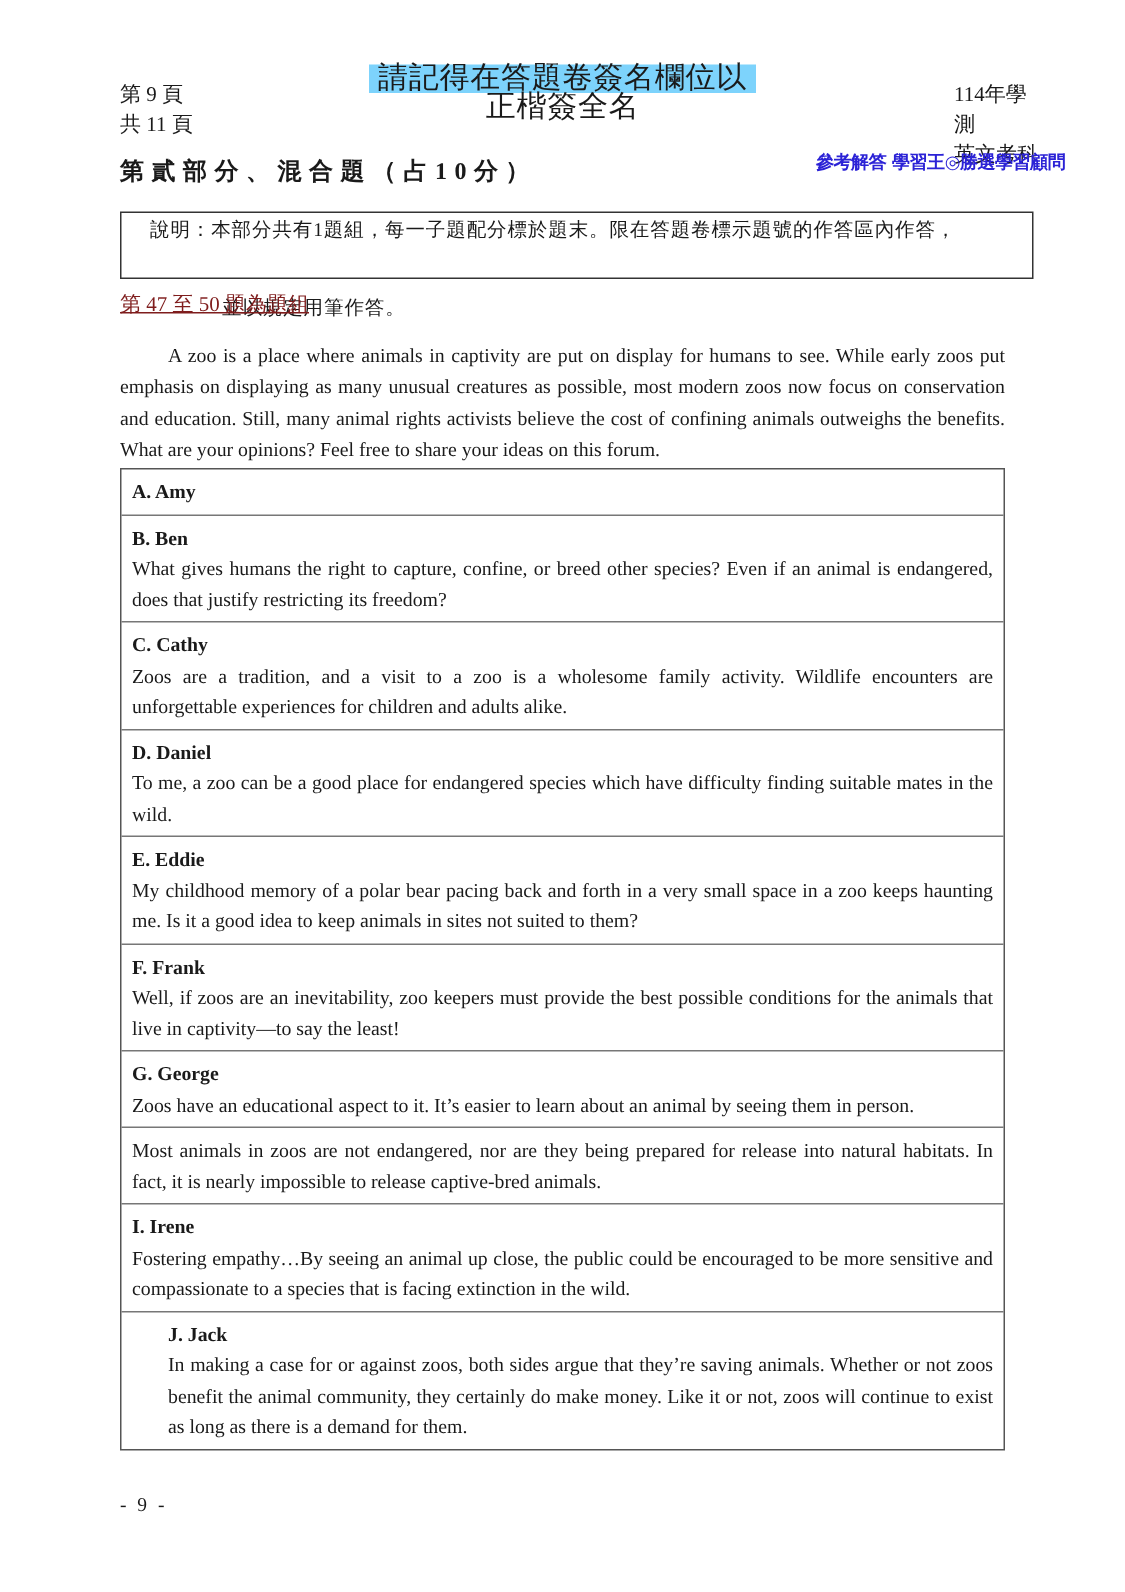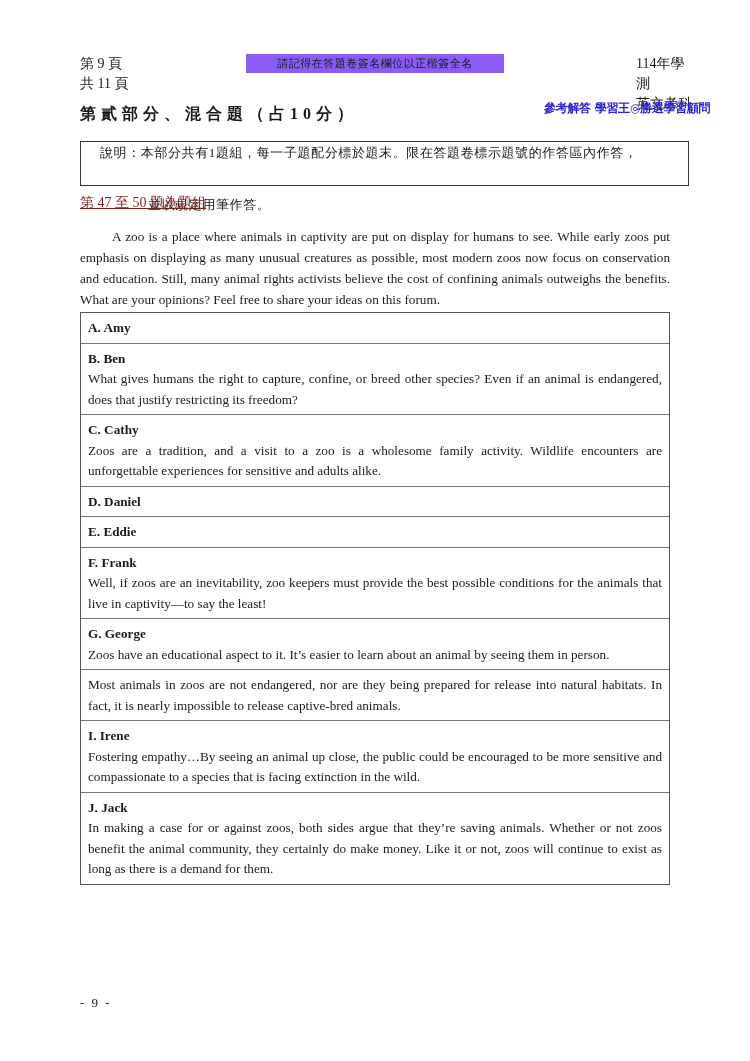--- a/index.html
+++ b/index.html
@@ -3,22 +3,22 @@
 <meta charset="utf-8">
 <style>
   html, body { margin: 0; padding: 0; background: #ffffff; }
   body {
     width: 750px; height: 1061px; position: relative; overflow: hidden;
     font-family: "Liberation Serif", "DejaVu Serif", serif; color: #1a1a1a;
   }
   .abs { position: absolute; }
   .hdr-left { left: 80px; top: 54px; font-size: 14px; line-height: 20px; }
   .hdr-center {
-    left: 246px; top: 54px; width: 258px; height: 19px; background: #8b5cf6;
-    font-size: 11px; line-height: 19px; text-align: center; letter-spacing: 0.5px;
+    left: 246px; top: 43px; width: 258px; height: 19px; background: #7dd3fc;
+    font-size: 20px; line-height: 19px; text-align: center; letter-spacing: 0.5px;
   }
   .hdr-right { left: 636px; top: 54px; font-size: 14px; line-height: 20px; text-align: left; width: 60px; }
   .section-title {
     left: 80px; top: 104px; font-size: 16px; font-weight: bold; letter-spacing: 5px;
   }
   .watermark {
     left: 544px; top: 100px; font-family: "DejaVu Sans", sans-serif; font-size: 12px;
     color: #2b22d6; font-weight: bold; letter-spacing: -0.3px;
   }
   .instruction {
@@ -35,21 +35,21 @@
     text-align: justify; text-indent: 32px;
   }
   .opinions {
     left: 80px; top: 312px; width: 590px; border: 1.5px solid #555;
     box-sizing: border-box;
   }
   .op {
     border-bottom: 1.5px solid #777; padding: 5px 7px 4px 7px;
     font-size: 13.2px; line-height: 20.5px;
   }
-  .op:last-child { border-bottom: none; }
+  .op:last-child { border-bottom: none; margin-left: 24px; }
   .op-name { font-weight: bold; }
   .op-text { text-align: justify; }
   .footer { left: 80px; top: 995px; font-size: 13px; letter-spacing: 2px; }
 </style>
 </head>
 <body>
 
 <div class="abs hdr-left">
   <div>第 9 頁</div>
   <div>共 11 頁</div>
@@ -77,27 +77,29 @@
 <div class="abs opinions">
   <div class="op">
     <div class="op-name">A.  Amy</div>
   </div>
   <div class="op">
     <div class="op-name">B.  Ben</div>
     <div class="op-text">What gives humans the right to capture, confine, or breed other species? Even if an animal is endangered, does that justify restricting its freedom?</div>
   </div>
   <div class="op">
     <div class="op-name">C.  Cathy</div>
-    <div class="op-text">Zoos are a tradition, and a visit to a zoo is a wholesome family activity. Wildlife encounters are unforgettable experiences for sensitive and adults alike.</div>
+    <div class="op-text">Zoos are a tradition, and a visit to a zoo is a wholesome family activity. Wildlife encounters are unforgettable experiences for children and adults alike.</div>
   </div>
   <div class="op">
     <div class="op-name">D.  Daniel</div>
+    <div class="op-text">To me, a zoo can be a good place for endangered species which have difficulty finding suitable mates in the wild.</div>
   </div>
   <div class="op">
     <div class="op-name">E.  Eddie</div>
+    <div class="op-text">My childhood memory of a polar bear pacing back and forth in a very small space in a zoo keeps haunting me. Is it a good idea to keep animals in sites not suited to them?</div>
   </div>
   <div class="op">
     <div class="op-name">F.  Frank</div>
     <div class="op-text">Well, if zoos are an inevitability, zoo keepers must provide the best possible conditions for the animals that live in captivity—to say the least!</div>
   </div>
   <div class="op">
     <div class="op-name">G. George</div>
     <div class="op-text">Zoos have an educational aspect to it. It’s easier to learn about an animal by seeing them in person.</div>
   </div>
   <div class="op">

